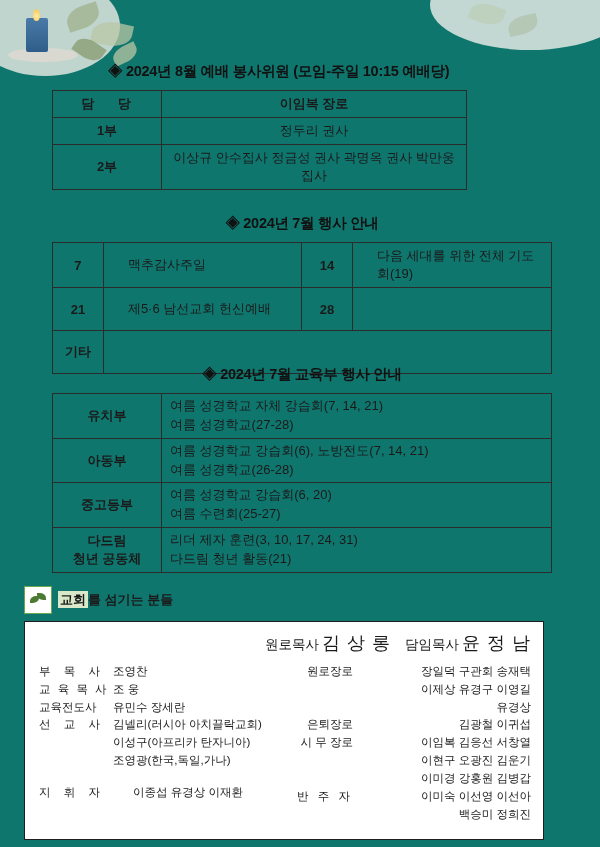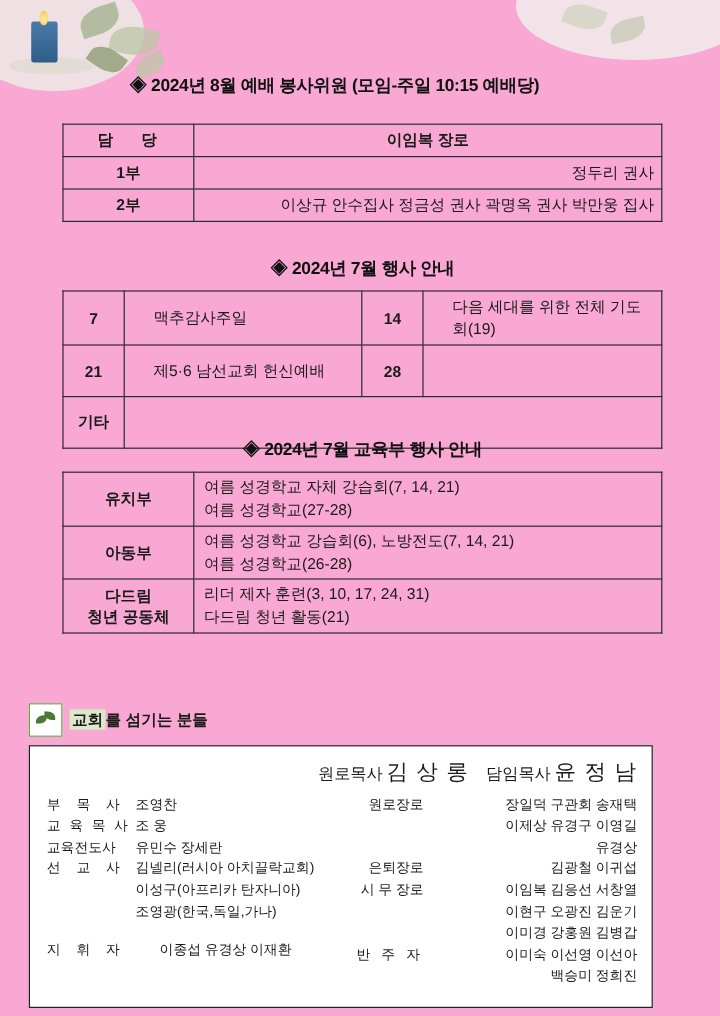--- a/index.html
+++ b/index.html
@@ -12,21 +12,21 @@
     height: 847px;
     font-family: "Liberation Sans", sans-serif;
     color: #1a1a1a;
     position: relative;
     overflow: hidden;
   }
   .page {
     position: relative;
     width: 600px;
     height: 847px;
-    background: #f9a8d4;
+    background: #0f766e;
   }
 
   
   .deco {
     position: absolute;
     top: 0;
     left: 0;
     width: 600px;
     height: 80px;
     overflow: hidden;
@@ -93,24 +93,24 @@
     border: 1px solid #2b2b2b;
     padding: 4px 6px;
     vertical-align: middle;
   }
   .c { text-align: center; }
   .b { font-weight: bold; }
 
   
   .s1 { position: absolute; left: 52px; top: 62px; width: 500px; }
   .s1 .section-title { text-align: left; padding-left: 56px; }
-  .s1 table { margin-top: 22px; width: 500px; }
+  .s1 table { margin-top: 9px; width: 415px; }
   .s1 td.head { width: 88px; text-align: center; letter-spacing: 10px; padding-left: 14px; font-weight: bold;}
   .s1 td.part { width: 88px; text-align: center; font-weight: bold; }
-  .s1 td.val  { text-align: right; }
+  .s1 td.val  { text-align: center; }
 
   
   .s2 { position: absolute; left: 52px; top: 214px; width: 500px; }
   .s2 table { margin-top: 9px; width: 500px; }
   .s2 td.num { width: 44px; text-align: center; font-weight: bold; }
   .s2 td.txt { width: 206px; padding-left: 24px; }
   .s2 tr.tall td { height: 34px; }
   .s2 tr.etc td { height: 34px; }
 
   
@@ -274,20 +274,27 @@
         </td>
       </tr>
       <tr>
         <td class="dept">아동부</td>
         <td class="body">
           <div>여름 성경학교 강습회(6), 노방전도(7, 14, 21)</div>
           <div>여름 성경학교(26-28)</div>
         </td>
       </tr>
       <tr>
+        <td class="dept">중고등부</td>
+        <td class="body">
+          <div>여름 성경학교 강습회(6, 20)</div>
+          <div>여름 수련회(25-27)</div>
+        </td>
+      </tr>
+      <tr>
         <td class="dept" style="white-space:pre-line;">다드림
 청년 공동체</td>
         <td class="body">
           <div>리더 제자 훈련(3, 10, 17, 24, 31)</div>
           <div>다드림 청년 활동(21)</div>
         </td>
       </tr>
     </tbody>
       </table>
   </div>

